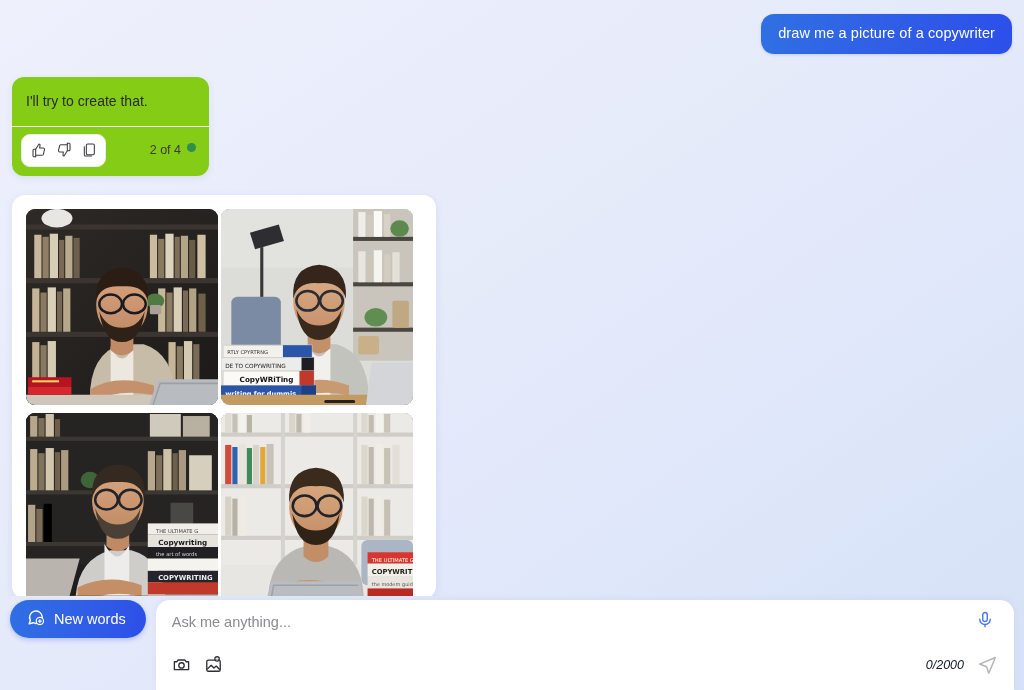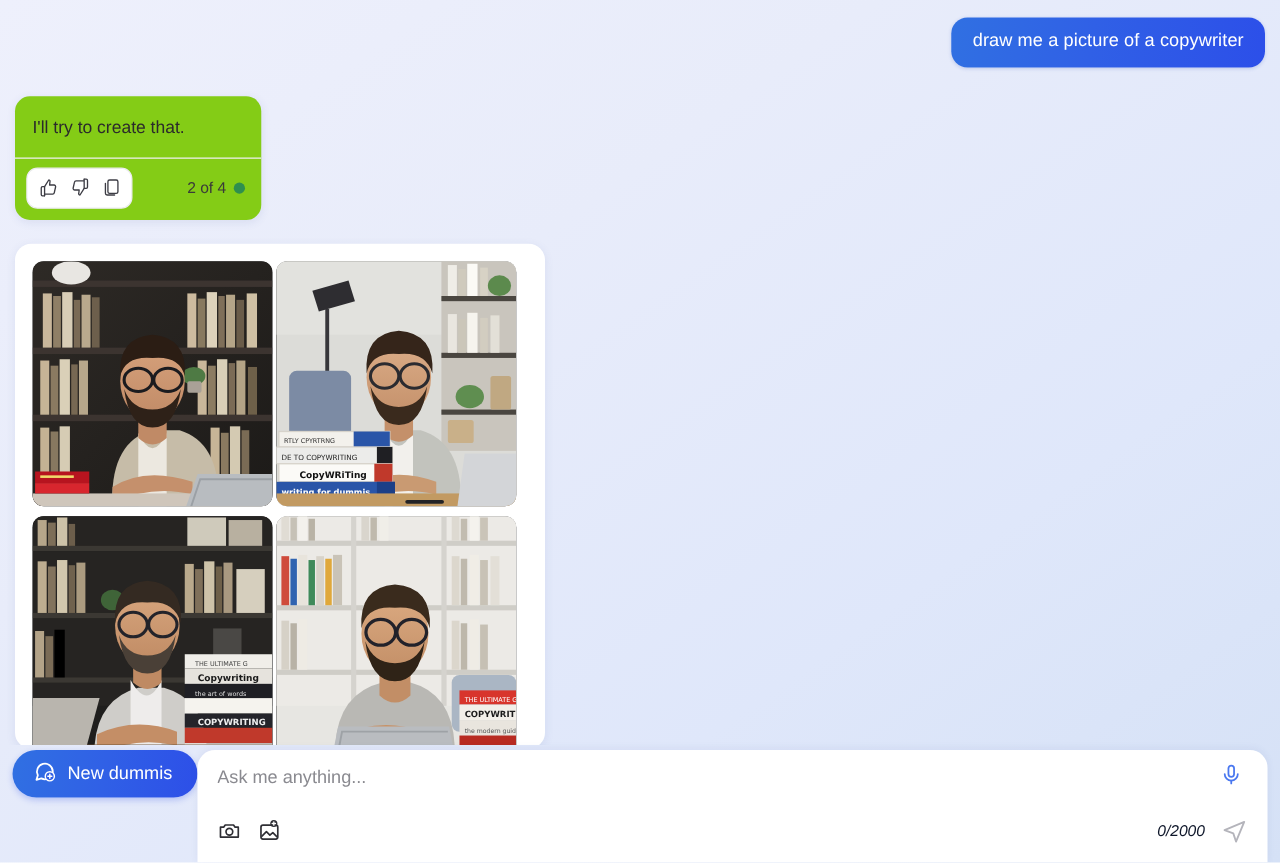--- a/index.html
+++ b/index.html
@@ -75,21 +75,20 @@
   }
   .icon-btn {
     width: 23px; height: 23px;
     display: flex; align-items: center; justify-content: center;
     border-radius: 5px;
     cursor: pointer;
   }
   .icon-btn svg { display: block; }
   .pager {
     display: flex;
-    align-items: center;
     gap: 6px;
     font-size: 12.5px;
     color: #3a3a3a;
     padding-right: 2px;
   }
   .green-dot {
     width: 9px; height: 9px; border-radius: 50%;
     background: #2f8f4e;
     display: inline-block;
   }
@@ -140,20 +139,21 @@
     border-radius: 19px;
     background: linear-gradient(100deg, #3070e2 0%, #3060e6 50%, #2d4fe8 100%);
     color: #fff;
     font-size: 14.5px;
     cursor: pointer;
     box-shadow: 0 2px 5px rgba(45,79,232,0.28);
     white-space: nowrap;
     flex: 0 0 auto;
   }
   .composer {
+    margin-left: 10px;
     flex: 1 1 auto;
     background: #ffffff;
     border-radius: 14px 14px 0 0;
     height: 90px;
     position: relative;
     box-shadow: 0 -1px 6px rgba(70,90,160,0.07);
   }
   .composer-input {
     position: absolute;
     left: 16px; top: 14px;
@@ -576,21 +576,21 @@
 <div class="bottom-bar">
 
   <div class="new-topic-btn">
     <span>
       <svg width="19" height="19" viewBox="0 0 24 24" fill="none" stroke="#ffffff" stroke-width="1.8" stroke-linecap="round" stroke-linejoin="round">
         <path d="M20.5 11.5a8 8 0 0 1-11.6 7.1L4 20l1.4-4.6A8 8 0 1 1 20.5 11.5z"></path>
         <circle cx="17.5" cy="16.5" r="4.6" fill="#3060e6" stroke="#ffffff" stroke-width="1.5"></circle>
         <path d="M17.5 14.5v4M15.5 16.5h4" stroke="#ffffff" stroke-width="1.5"></path>
       </svg>
     </span>
-    <span>New dummis</span>
+    <span>New words</span>
   </div>
 
   <div class="composer">
     <input class="composer-input" type="text" placeholder="Ask me anything..." style="">
 
     <div class="mic-btn">
       <svg width="18" height="18" viewBox="0 0 24 24" fill="none" stroke="#4a78f0" stroke-width="1.9" stroke-linecap="round" stroke-linejoin="round">
         <rect x="9" y="2" width="6" height="12" rx="3"></rect>
         <path d="M5 11a7 7 0 0 0 14 0"></path>
         <path d="M12 18v3"></path>

